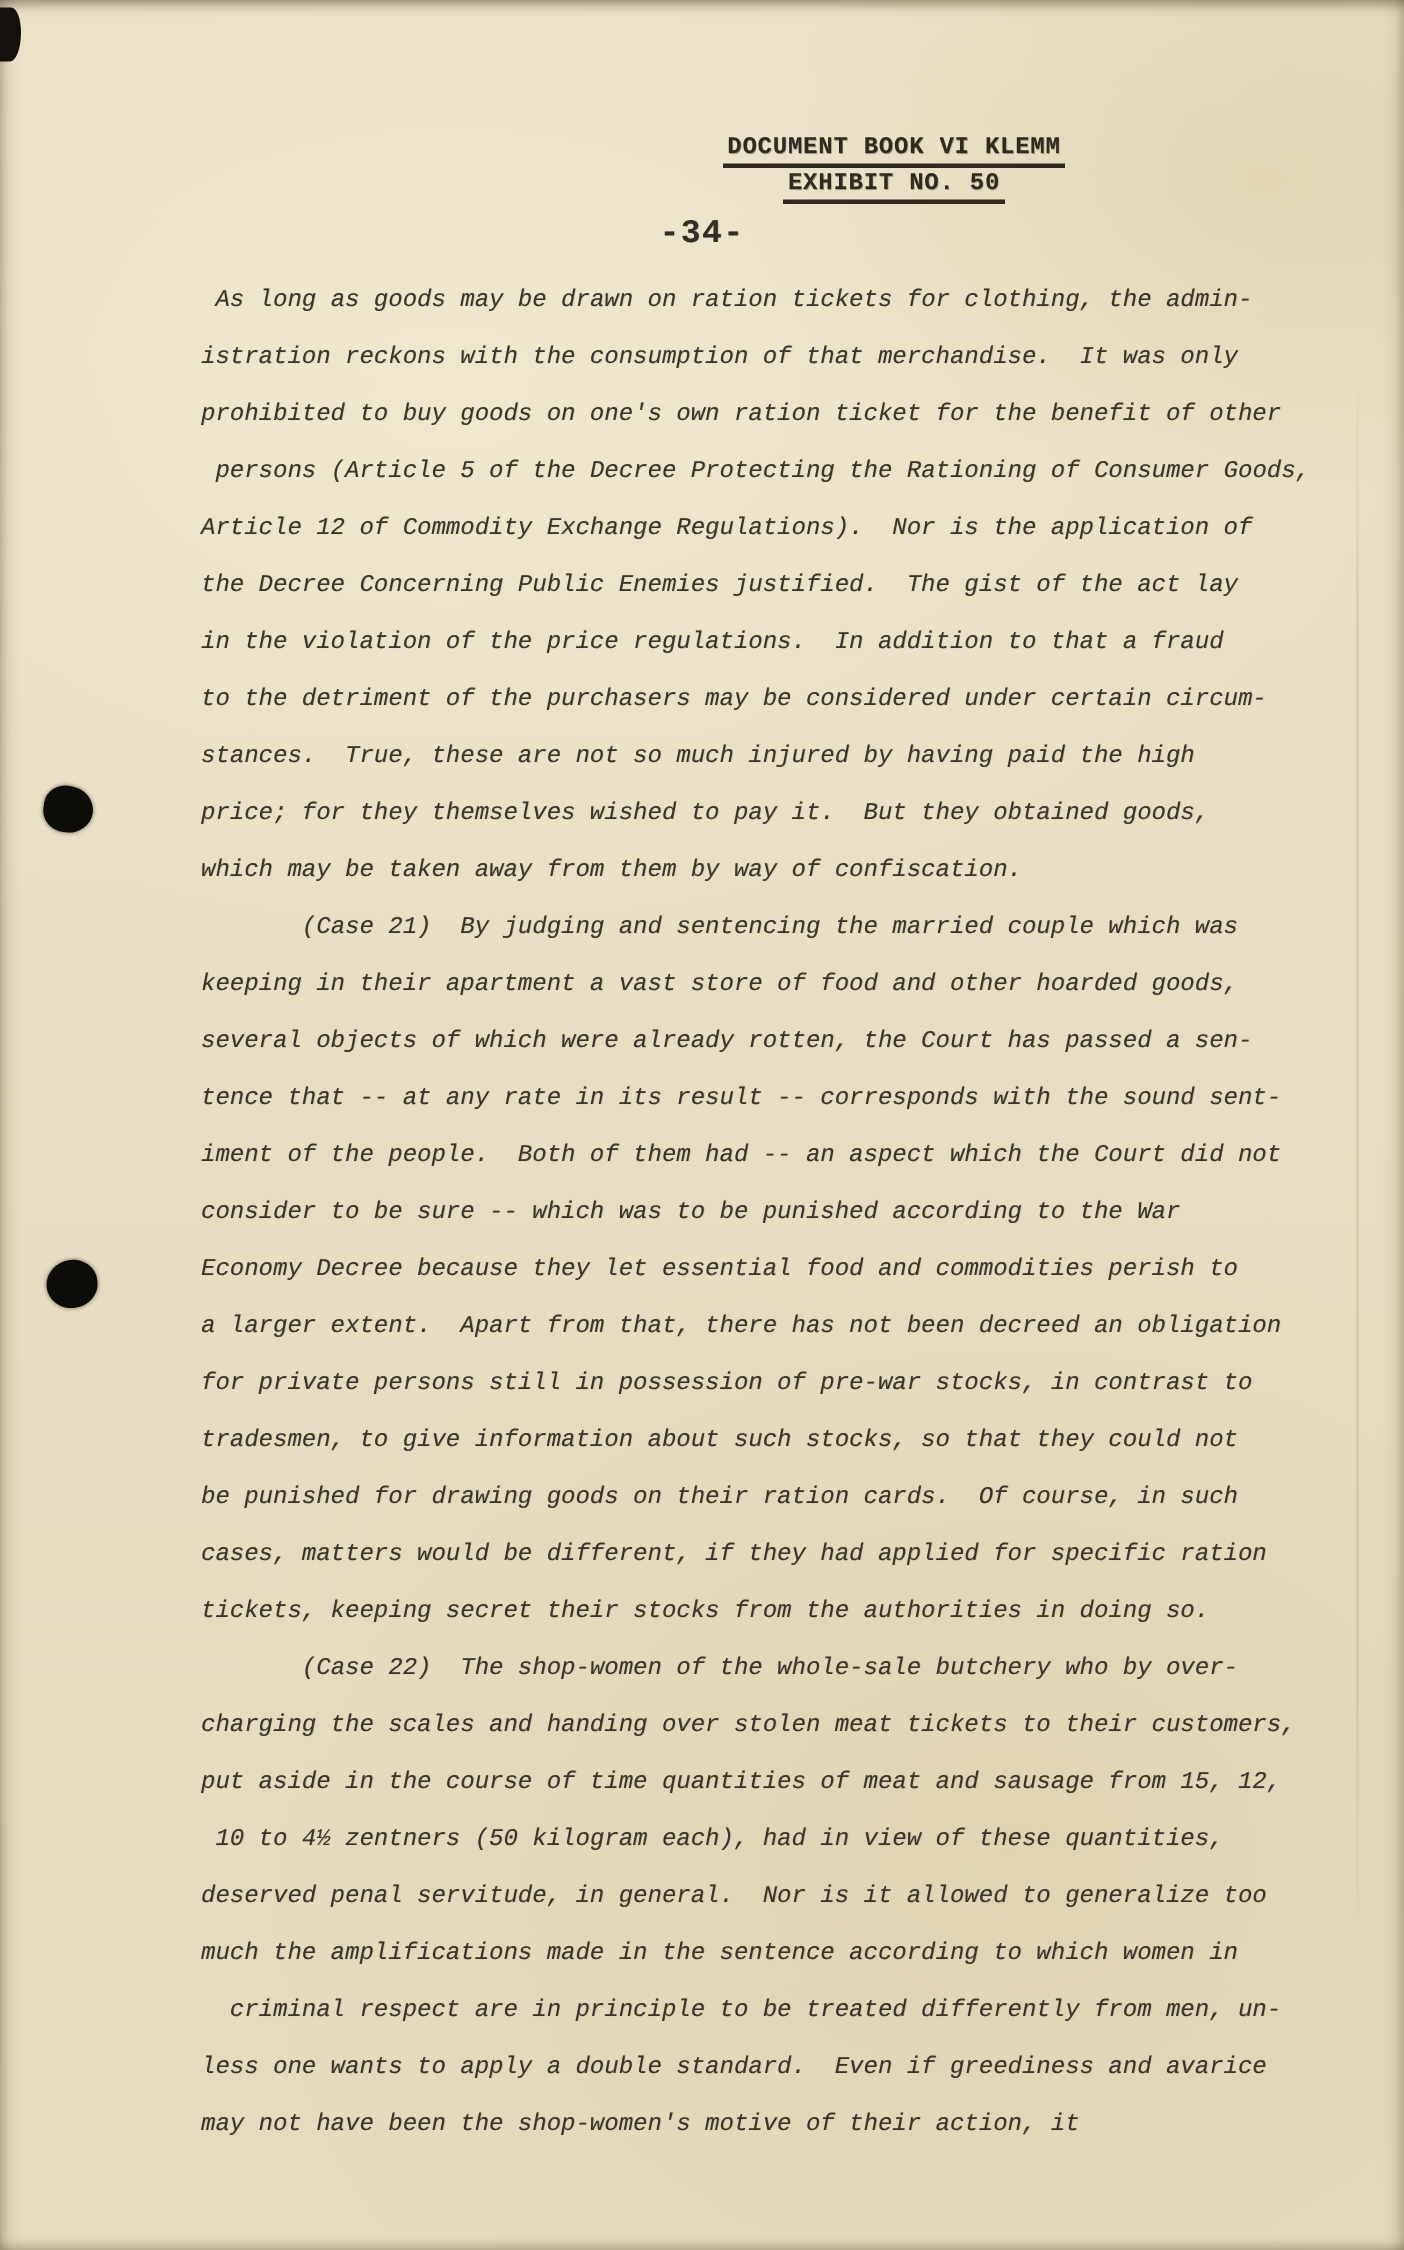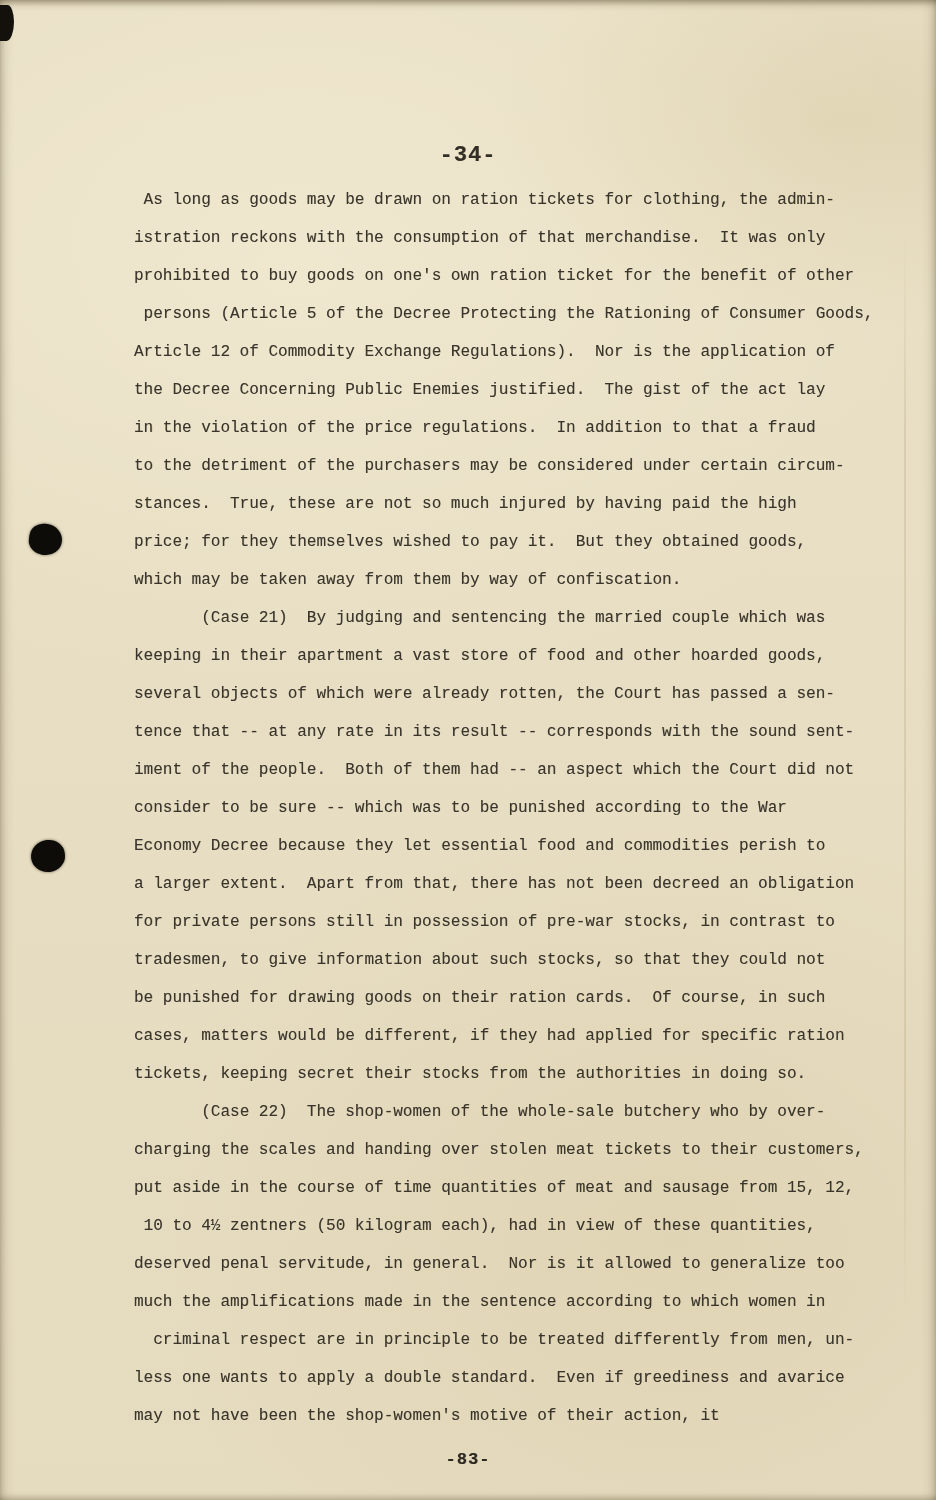--- a/index.html
+++ b/index.html
@@ -31,21 +31,21 @@
   .pagenum-top {
     position: absolute; top: 143px; left: 0; width: 100%; text-align: center;
     font-size: 22px; font-weight: bold; color: #322e26; letter-spacing: 1px;
     text-shadow: 0.4px 0.4px 0.6px rgba(50,46,38,0.4);
   }
   .bodytext {
     position: absolute; top: 181px; left: 134px; width: 786px;
     font-size: 16px; line-height: 38px; color: #3a352b;
     text-shadow: 0.3px 0.3px 0.6px rgba(58,53,43,0.35);
   }
-  .bodytext p { margin: 0; white-space: pre-wrap; }
+  .bodytext p { margin: 0; white-space: pre-wrap; font-style: italic; }
   .pagenum-bottom {
     position: absolute; top: 1450px; left: 0; width: 100%; text-align: center;
     font-size: 17px; font-weight: bold; color: #2e2a22; letter-spacing: 1px;
     text-shadow: 0.4px 0.4px 0.6px rgba(46,42,34,0.45);
   }
   .hole { position: absolute; background: #0e0c09; box-shadow: 0 0 3px rgba(20,16,8,0.6); }
   .hole.h1 { left: 29px; top: 524px; width: 33px; height: 31px; border-radius: 46% 54% 52% 48%; transform: rotate(8deg); }
   .hole.h2 { left: 31px; top: 840px; width: 34px; height: 32px; border-radius: 52% 48% 50% 50%; transform: rotate(-6deg); }
   .corner-mark {
     position: absolute; left: 0; top: 5px; width: 14px; height: 36px;
@@ -56,20 +56,24 @@
     background: linear-gradient(rgba(150,130,90,0), rgba(150,130,90,0.18) 18%, rgba(150,130,90,0.18) 82%, rgba(150,130,90,0));
   }
 </style>
 </head>
 <body>
 
 <div class="page">
 
   <div class="corner-mark"></div>
 
+  <div class="stamp">
+    <div><span class="u">DOCUMENT BOOK VI KLEMM</span></div>
+    <div><span class="u">EXHIBIT NO. 50</span></div>
+  </div>
 
   <div class="pagenum-top">-34-</div>
 
   <div class="bodytext">
     <p> As long as goods may be drawn on ration tickets for clothing, the admin-
 istration reckons with the consumption of that merchandise.  It was only
 prohibited to buy goods on one's own ration ticket for the benefit of other
  persons (Article 5 of the Decree Protecting the Rationing of Consumer Goods,
 Article 12 of Commodity Exchange Regulations).  Nor is the application of
 the Decree Concerning Public Enemies justified.  The gist of the act lay
@@ -95,20 +99,19 @@
 charging the scales and handing over stolen meat tickets to their customers,
 put aside in the course of time quantities of meat and sausage from 15, 12,
  10 to 4½ zentners (50 kilogram each), had in view of these quantities,
 deserved penal servitude, in general.  Nor is it allowed to generalize too
 much the amplifications made in the sentence according to which women in
   criminal respect are in principle to be treated differently from men, un-
 less one wants to apply a double standard.  Even if greediness and avarice
 may not have been the shop-women's motive of their action, it</p>
   </div>
 
-  <div class="pagenum-bottom">-83-</div>
 
   <div class="hole h1"></div>
   <div class="hole h2"></div>
 
   <div class="fold"></div>
 
 </div>
 
 </body></html>

